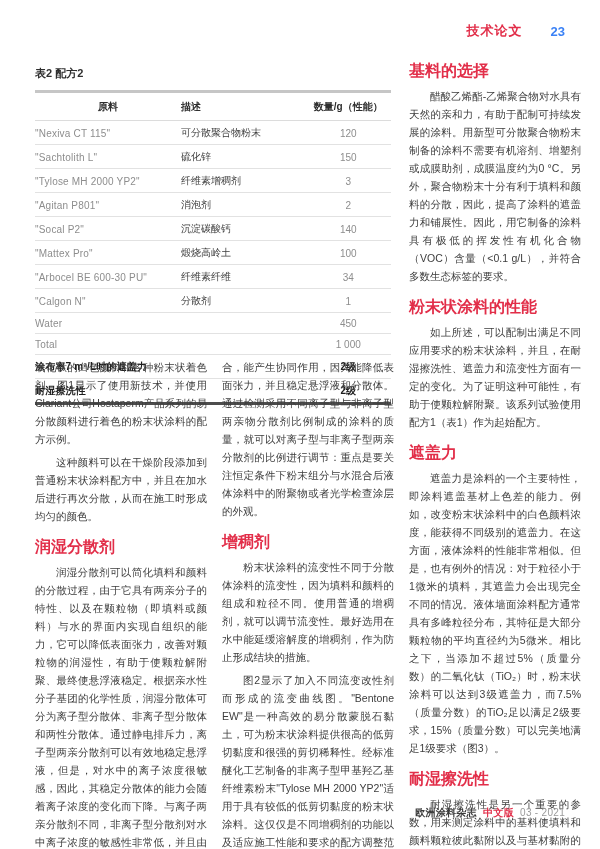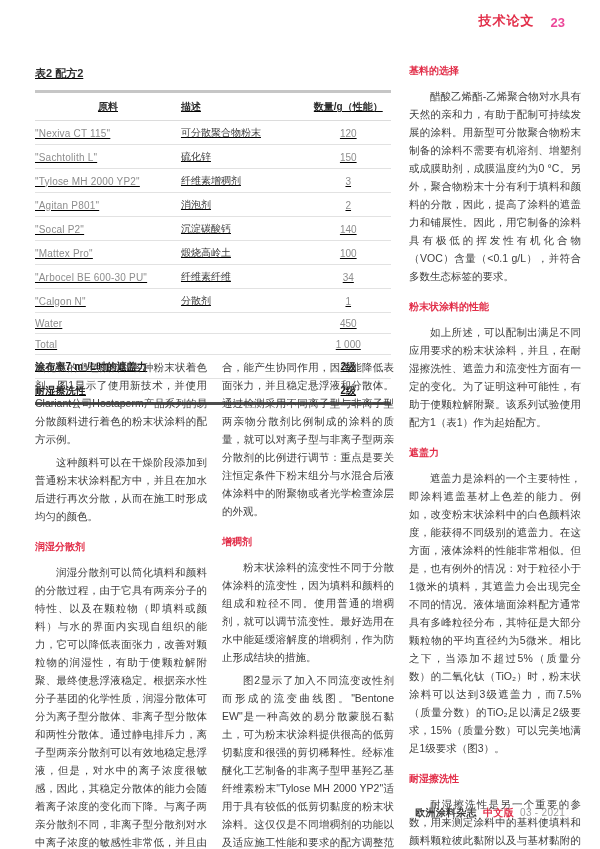--- a/index.html
+++ b/index.html
@@ -9,31 +9,31 @@
     height: 849px;
     margin: 0 auto;
     background: #ffffff;
     font-family: "Liberation Sans", sans-serif;
     overflow: hidden;
   }
 
   
   .page-header {
     position: absolute;
-    top: 12px;
+    top: 22px;
     right: 35px;
     display: flex;
-    align-items: flex-end;
-    gap: 16px;
+    align-items: center;
+    gap: 28px;
   }
   .header-title { color: var(--accent); font-weight: bold; font-size: 13px; letter-spacing: 1px; }
-  .header-page  { color: #ec4899; font-weight: bold; font-size: 13px; }
-
-  
-  .table-block { position: absolute; left: 35px; top: 66px; width: 356px; text-decoration: underline; }
+  .header-page  { color: #3b82f6; font-weight: bold; font-size: 13px; }
+
+  
+  .table-block { position: absolute; left: 35px; top: 66px; width: 356px; }
   .table-title { font-size: 11px; font-weight: bold; color: #2e2e2e; margin-bottom: 9px; }
   table.formulation {
     width: 100%;
     border-collapse: collapse;
     border-top: 3px solid #c6c6c6;
     border-bottom: 3px solid #4d4d4d;
     font-size: 10px;
   }
   table.formulation th {
     font-size: 10px; font-weight: bold; color: #2e2e2e;
@@ -62,21 +62,21 @@
     color: #3d3d3d;
     text-align: justify;
   }
   .col1 { left: 35px;  top: 358px; }
   .col2 { left: 222px; top: 358px; }
   .col3 { left: 409px; top: 62px;  }
   .text-col p { margin: 0 0 5px 0; text-indent: 2em; }
   .text-col p:first-child { text-indent: 0; }
   .col-heading {
     color: var(--accent);
-    font-size: 10px;
+    font-size: 16px;
     font-weight: bold;
     margin: 13px 0 7px 0;
   }
   .text-col .col-heading:first-child { margin-top: 0; }
 
   
   .page-footer {
     position: absolute;
     right: 35px;
     top: 806px;

